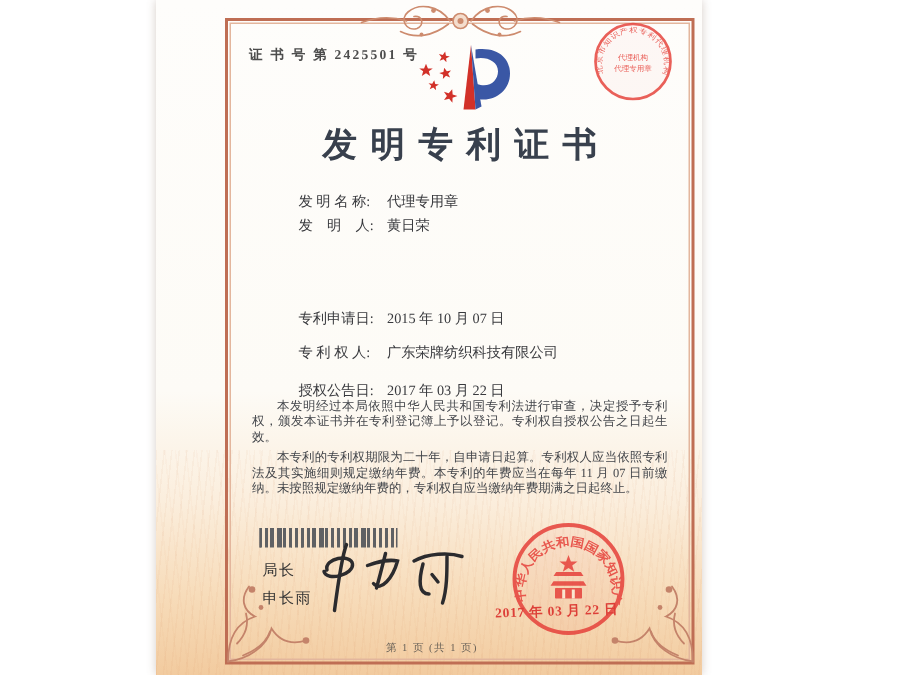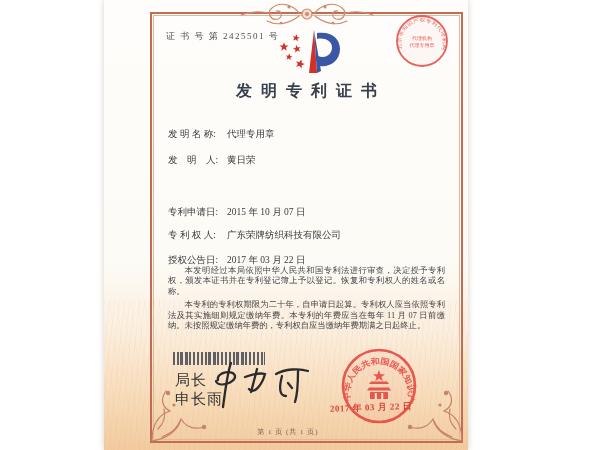--- a/index.html
+++ b/index.html
@@ -26,49 +26,49 @@
     border:2px solid #bf6e54;
   }
   .frame-inner { position:absolute; inset:1px; border:1px solid #e3b69d; }
   .top-ornament { position:absolute; left:133px; top:0px; }
   .corner { position:absolute; }
   .corner-bl { left:44px; top:381px; }
   .corner-br { left:300px; top:381px; transform:scaleX(-1); }
 
   .cert-no {
     position:absolute; left:62px; top:30px;
-    font-size:9px; color:#4c4c4c; letter-spacing:1.5px;
+    font-size:9px; color:#4c4c4c; letter-spacing:1.5px;font-weight:bold;
   }
   .logo { position:absolute; left:166px; top:25px; }
   .title {
     position:absolute; left:48px; top:81px; width:309px;
-    text-align:center; font-size:16px; font-weight:700; color:#38404d;
+    text-align:center; font-size:23px; font-weight:700; color:#38404d;
     letter-spacing:9px; padding-left:9px;
   }
   .agency-seal { position:absolute; left:290px; top:13px; opacity:.85; }
 
   .field-row { position:absolute; left:64px; font-size:9.5px; color:#38393d; white-space:nowrap; }
-  .row-0 { top:128px; } .row-1 { top:154px; } .row-2 { top:180px; }
+  .row-0 { top:128px; } .row-1 { top:144px; } .row-2 { top:180px; }
   .row-3 { top:206px; } .row-4 { top:229px; } .row-5 { top:254px; }
-  .field-label { display:inline-block; min-width:55px; }
+  .field-label { display:inline-block; min-width:55px;margin-left:31px; }
   .field-value { margin-left:4px; }
 
   .body-text { position:absolute; left:64px; top:266px; width:277px; color:#42454a; }
   .body-text p {
     font-size:8.3px; line-height:10.3px; text-indent:2em;
     text-align:justify; margin-bottom:3.5px;
   }
 
   .barcode {
     position:absolute; left:69px; top:352px; width:92px; height:13px; opacity:.85;
     background:
       repeating-linear-gradient(90deg,#454a52 0 2px,transparent 2px 4px),
       repeating-linear-gradient(90deg,#454a52 0 1px,transparent 1px 7px);
   }
-  .signer { position:absolute; left:71px; top:371px; font-size:15px; color:#333; line-height:19px; letter-spacing:1px; }
+  .signer { position:absolute; left:71px; top:371px; font-size:10px; color:#333; line-height:19px; letter-spacing:1px; }
   .signature { position:absolute; left:100px; top:358px; }
 
   .office-seal { position:absolute; left:235px; top:346px; opacity:.88; }
   .seal-date {
     position:absolute; left:226px; top:401px; width:100px;
     font-size:9px; font-weight:700; color:#dd3f38; letter-spacing:.5px;
     transform:rotate(-2deg); white-space:nowrap;
   }
   .footer {
     position:absolute; left:44px; top:427px; width:280px; text-align:center;
@@ -169,21 +169,21 @@
     <span class="field-label">专利申请日:</span><span class="field-value">2015 年 10 月 07 日</span>
   </div>
   <div class="field-row row-4">
     <span class="field-label">专 利 权 人:</span><span class="field-value">广东荣牌纺织科技有限公司</span>
   </div>
   <div class="field-row row-5">
     <span class="field-label">授权公告日:</span><span class="field-value">2017 年 03 月 22 日</span>
   </div>
 
   <div class="body-text">
-    <p>本发明经过本局依照中华人民共和国专利法进行审查，决定授予专利权，颁发本证书并在专利登记簿上予以登记。恢复和专利权人的姓名或名称。</p>
+    <p>本发明经过本局依照中华人民共和国专利法进行审查，决定授予专利权，颁发本证书并在专利登记簿上予以登记。专利权自授权公告之日起生效。</p>
     <p>本专利的专利权期限为二十年，自申请日起算。专利权人应当依照专利法及其实施细则规定缴纳年费。本专利的年费应当在每年 11 月 07 日前缴纳。未按照规定缴纳年费的，专利权自应当缴纳年费期满之日起终止。</p>
   </div>
 
   <div class="barcode"></div>
 
   <div class="signer">
     <div>局长</div>
     <div>申长雨</div>
   </div>
 

